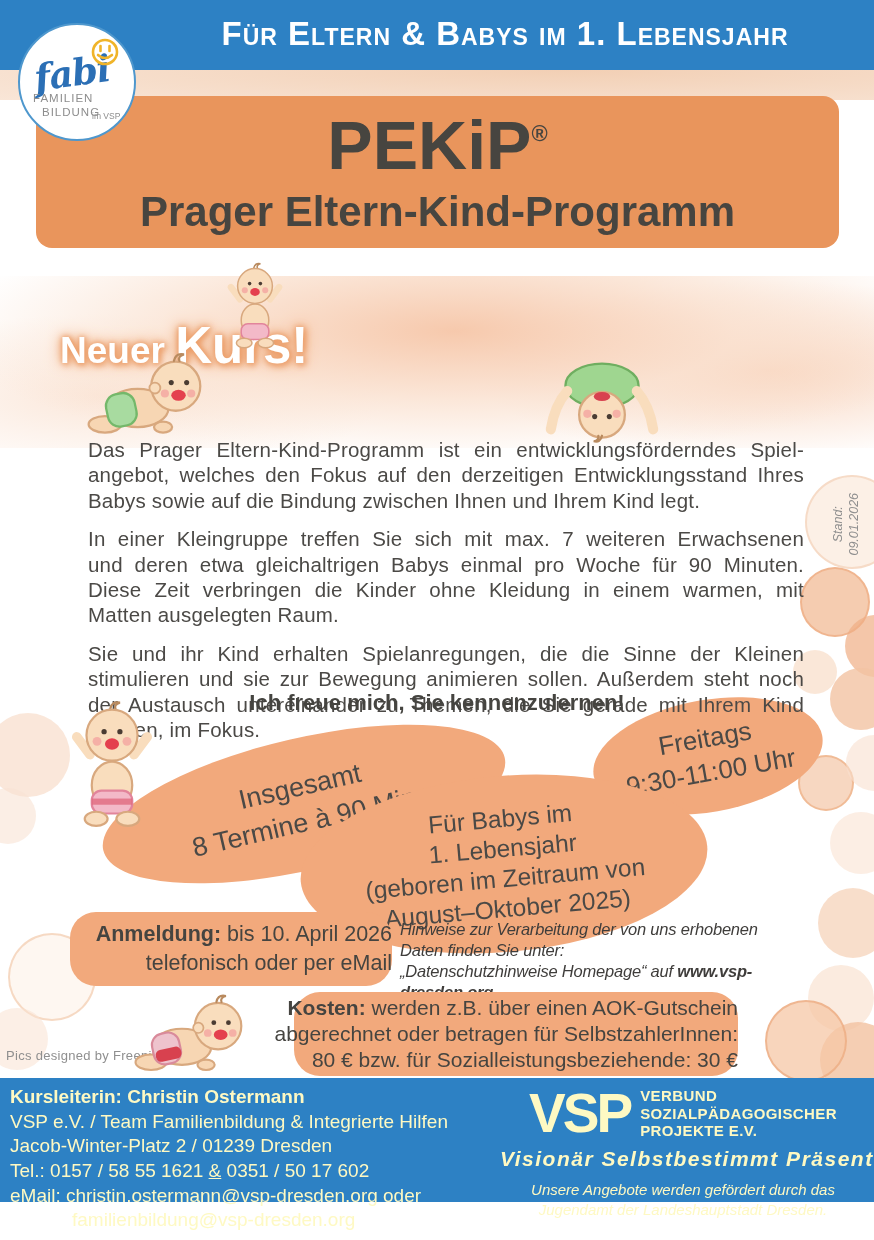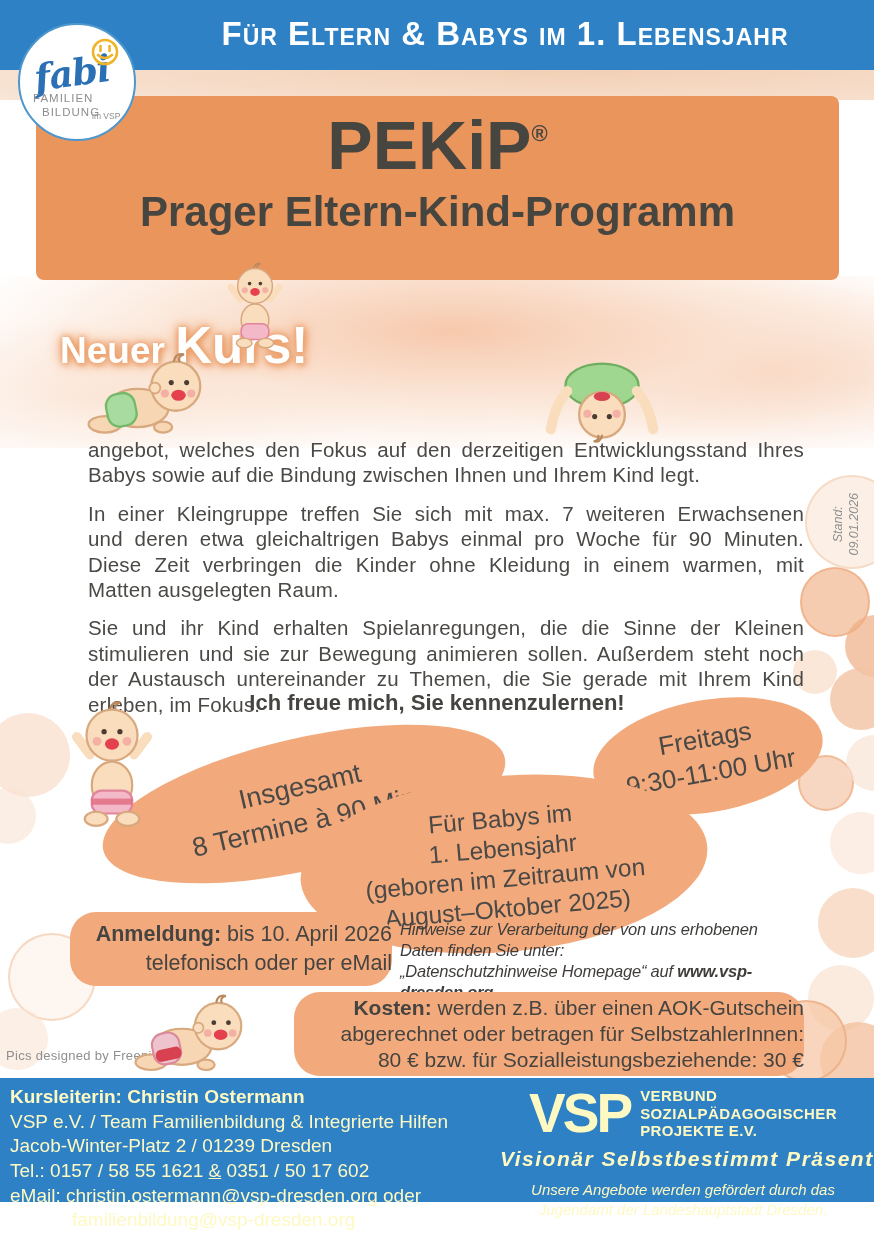--- a/index.html
+++ b/index.html
@@ -25,22 +25,22 @@
   .logo{position:absolute;left:18px;top:23px;width:114px;height:114px;border-radius:50%;
         background:#ffffff;border:2px solid #4e97cd;z-index:4;}
   .logo-fabi{position:absolute;left:14px;top:26px;font-size:37px;font-weight:700;font-style:italic;
         color:#2b6fb5;transform:rotate(-8deg);letter-spacing:-1px;font-family:"DejaVu Serif",serif;}
   .logo-smiley{position:absolute;right:14px;top:12px;}
   .logo-fam{position:absolute;left:13px;top:66px;font-size:11.5px;letter-spacing:1px;color:#8d8d8d;line-height:1.3;}
   .logo-bil{position:absolute;left:22px;top:81px;font-size:11.5px;letter-spacing:1px;color:#8d8d8d;}
   .logo-imvsp{position:absolute;left:72px;top:86px;font-size:8.5px;color:#8d8d8d;}
 
   
-  .hero{position:absolute;left:36px;top:96px;width:803px;height:184px;background:#e9955c;
-        border-radius:8px;z-index:2;text-align:center;}
+  .hero{position:absolute;left:36px;top:96px;width:803px;height:152px;background:#e9955c;
+        border-radius:16px;z-index:2;text-align:center;}
   .hero-title{margin-top:10px;font-size:68px;font-weight:700;color:#474540;letter-spacing:0px;}
   .hero-reg{font-size:22px;vertical-align:28px;font-weight:700;}
   .hero-sub{margin-top:4px;font-size:42px;font-weight:600;color:#474540;}
 
   
   .glow{color:#ffffff;font-weight:700;white-space:nowrap;z-index:3;position:absolute;
         text-shadow:0 0 16px #eb9c66,0 0 8px #eb9c66,0 0 4px #f2b58d,2px 2px 6px #eb9c66;}
   .neuer{left:60px;top:316px;font-size:37px;}
   .kurs{font-size:51px;}
   .start{left:413px;top:314px;font-size:40px;}
@@ -58,21 +58,21 @@
         justify-content:center;align-items:center;color:#4b4946;z-index:2;}
   .bubble .jline{text-align:center;white-space:nowrap;}
   .b-termine{left:98px;top:738px;width:412px;height:132px;transform:rotate(-13deg);font-size:27px;line-height:1.35;}
   .b-freitags{left:592px;top:700px;width:232px;height:112px;transform:rotate(-10deg);font-size:26px;line-height:1.3;}
   .b-babys{left:300px;top:776px;width:408px;height:176px;transform:rotate(-5deg);font-size:24.5px;line-height:1.22;}
 
   
   .infobox{position:absolute;background:#f2a97c;border-radius:26px;display:flex;flex-direction:column;
         justify-content:center;align-items:flex-end;color:#454440;z-index:2;}
   .box-anmeldung{left:70px;top:912px;width:322px;height:74px;font-size:21.5px;line-height:1.35;}
-  .box-kosten{left:294px;top:992px;width:510px;height:84px;font-size:21px;line-height:1.25;}
+  .box-kosten{left:294px;top:992px;width:444px;height:84px;font-size:21px;line-height:1.25;}
   .infobox .row{white-space:nowrap;}
   .lbl{font-weight:700;}
 
   .datenschutz{position:absolute;left:400px;top:919px;width:430px;font-size:16.5px;font-style:italic;
         line-height:1.27;letter-spacing:-0.2px;color:#3f3d3b;z-index:2;}
   .datenschutz .url{font-weight:700;}
 
   .credits{position:absolute;left:6px;top:1048px;font-size:13px;color:#8f8f8f;z-index:3;letter-spacing:0.3px;}
 
   .stand{position:absolute;left:790px;top:508px;width:112px;text-align:center;transform:rotate(-90deg);
@@ -221,20 +221,21 @@
     <circle cx="77" cy="44" r="6" fill="#f9ddbd" stroke="#d8a87e" stroke-width="2"></circle>
     <circle cx="95" cy="38" r="2.8" fill="#4a3c33"></circle>
       <circle cx="112" cy="38" r="2.8" fill="#4a3c33"></circle>
     <ellipse cx="103" cy="52" rx="8" ry="6" fill="#e4404e"></ellipse>
     <circle cx="88" cy="50" r="4.5" fill="#f5a8a2" opacity="0.85"></circle>
       <circle cx="117" cy="50" r="4.5" fill="#f5a8a2" opacity="0.85"></circle>
   </svg>
 
   <div class="paras">
     <div class="para">
+        <div class="jline">Das Prager Eltern-Kind-Programm ist ein entwicklungsförderndes Spiel-</div>
         <div class="jline">angebot, welches den Fokus auf den derzeitigen Entwicklungsstand Ihres</div>
         <div class="jline">Babys sowie auf die Bindung zwischen Ihnen und Ihrem Kind legt.</div>
       </div>
     <div class="para">
         <div class="jline">In einer Kleingruppe treffen Sie sich mit max. 7 weiteren Erwachsenen</div>
         <div class="jline">und deren etwa gleichaltrigen Babys einmal pro Woche für 90 Minuten.</div>
         <div class="jline">Diese Zeit verbringen die Kinder ohne Kleidung in einem warmen, mit</div>
         <div class="jline">Matten ausgelegten Raum.</div>
       </div>
     <div class="para">

